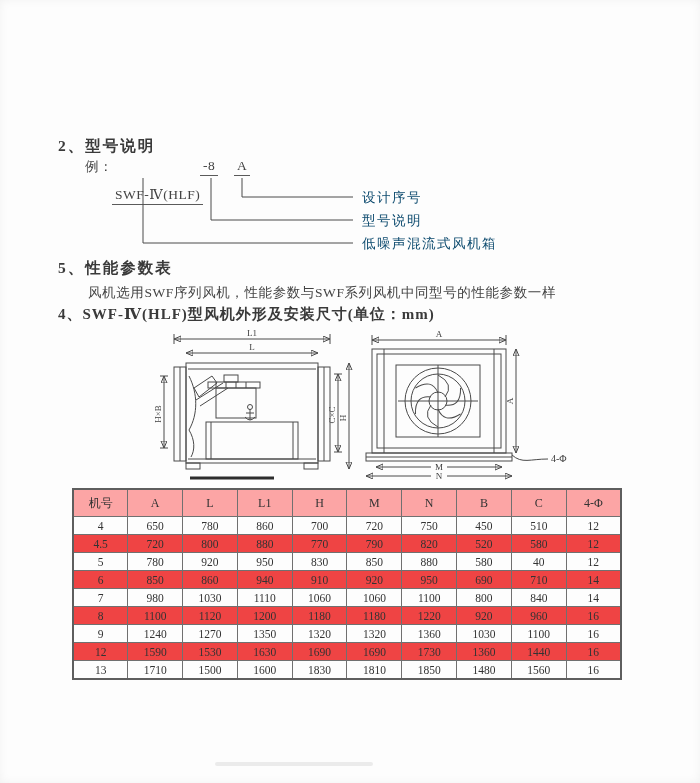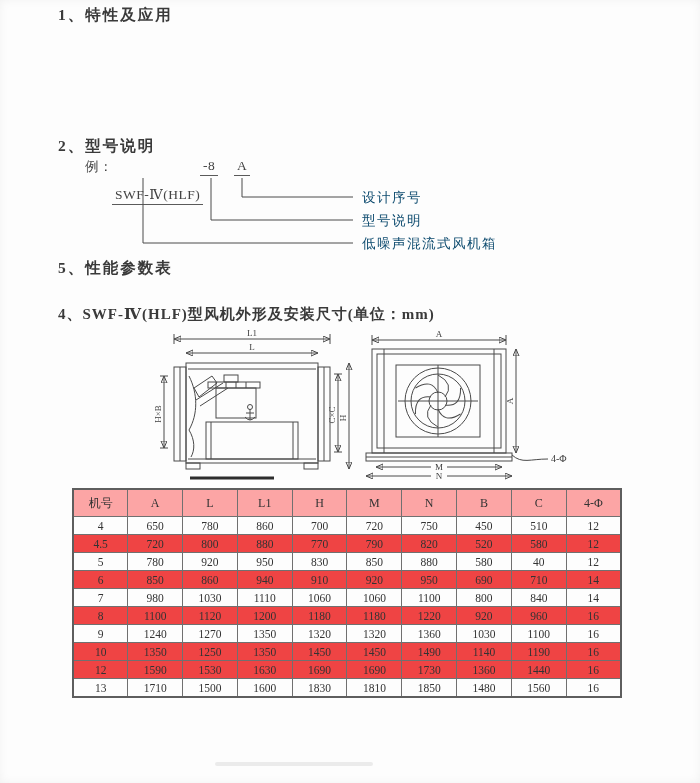--- a/index.html
+++ b/index.html
@@ -52,21 +52,20 @@
   .scan-artifact {
     position:absolute; left:215px; top:762px; width:158px; height:4px;
     background:#ebebeb; border-radius:2px;
   }
 </style>
 </head>
 <body>
 
 <div class="page">
 
-  <h2 class="sec-heading" style="left:58px; top:5px;">1、特性及应用</h2>
 
   <h2 class="sec-heading" style="left:58px; top:136px;">2、型号说明</h2>
 
   <div>
     <span class="code-part" style="left:85px; top:158px;">例：</span>
     <span class="code-part underlined" style="left:112px; top:158px;margin-top:28px;">SWF-Ⅳ(HLF)</span>
     <span class="code-part underlined" style="left:200px; top:158px;">-8</span>
     <span class="code-part underlined" style="left:234px; top:158px;">A</span>
 
     <svg class="drawing" style="left:100px; top:177px;" width="260" height="72" viewBox="0 0 260 72">
@@ -74,20 +73,21 @@
       <polyline points="111,1 111,43 253,43"></polyline>
       <polyline points="43,1 43,66 253,66"></polyline>
     </svg>
 
     <span class="diagram-label" style="left:362px; top:189px;">设计序号</span>
     <span class="diagram-label" style="left:362px; top:212px;">型号说明</span>
     <span class="diagram-label" style="left:362px; top:235px;">低噪声混流式风机箱</span>
   </div>
 
   <h2 class="sec-heading" style="left:58px; top:258px;">5、性能参数表</h2>
+  <p class="body-text" style="left:88px; top:282px; width:560px;">风机选用SWF序列风机，性能参数与SWF系列风机中同型号的性能参数一样</p>
 
   <h2 class="sec-heading" style="left:58px; top:305px; font-size:15px; letter-spacing:1px;">4、SWF-Ⅳ(HLF)型风机外形及安装尺寸(单位：mm)</h2>
 
   <svg class="drawing" style="left:150px; top:330px;" width="205" height="152" viewBox="0 0 205 152">
     <defs>
       <marker id="ah1" markerWidth="9" markerHeight="8" refX="7" refY="3" orient="auto-start-reverse" markerUnits="userSpaceOnUse">
         <path d="M0,0 L7,3 L0,6 z" fill="#4a4a4a" stroke="none"></path>
       </marker>
     </defs>
 
@@ -296,32 +296,20 @@
           <td>1270</td>
           <td>1350</td>
           <td>1320</td>
           <td>1320</td>
           <td>1360</td>
           <td>1030</td>
           <td>1100</td>
           <td>16</td>
         </tr>
         <tr class="shaded">
-          <td>10</td>
-          <td>1350</td>
-          <td>1250</td>
-          <td>1350</td>
-          <td>1450</td>
-          <td>1450</td>
-          <td>1490</td>
-          <td>1140</td>
-          <td>1190</td>
-          <td>16</td>
-        </tr>
-        <tr class="shaded">
           <td>12</td>
           <td>1590</td>
           <td>1530</td>
           <td>1630</td>
           <td>1690</td>
           <td>1690</td>
           <td>1730</td>
           <td>1360</td>
           <td>1440</td>
           <td>16</td>

